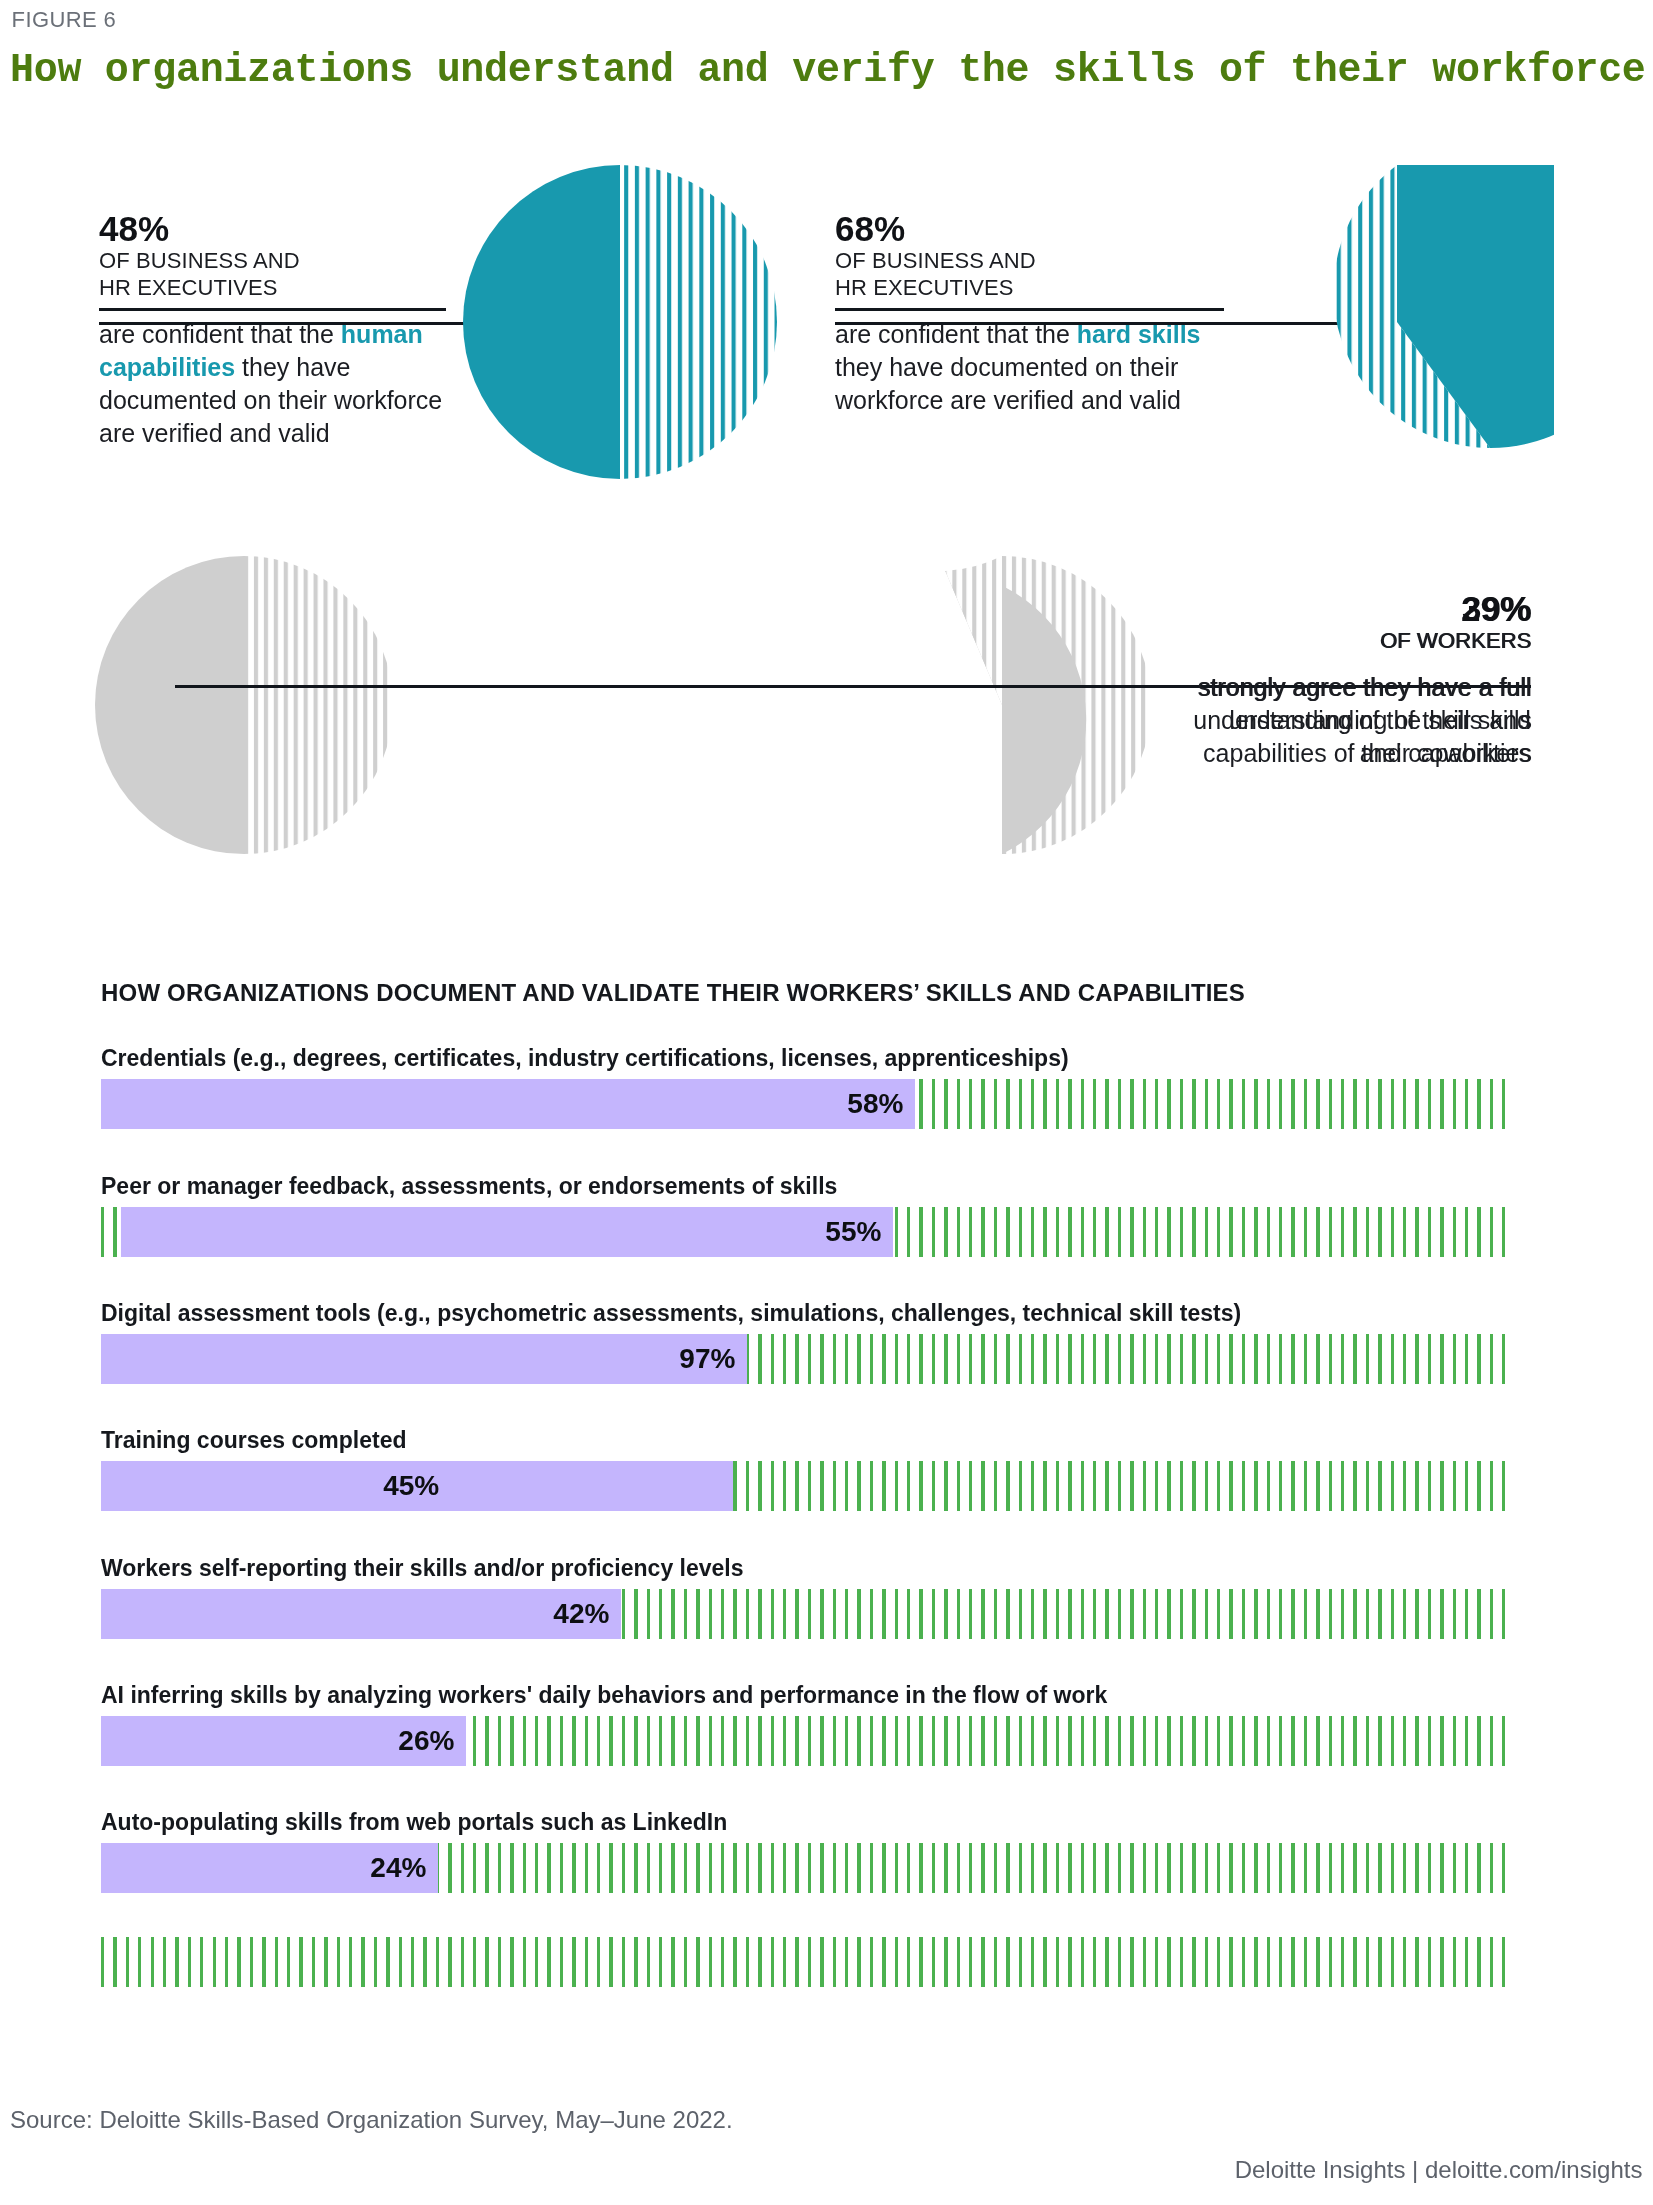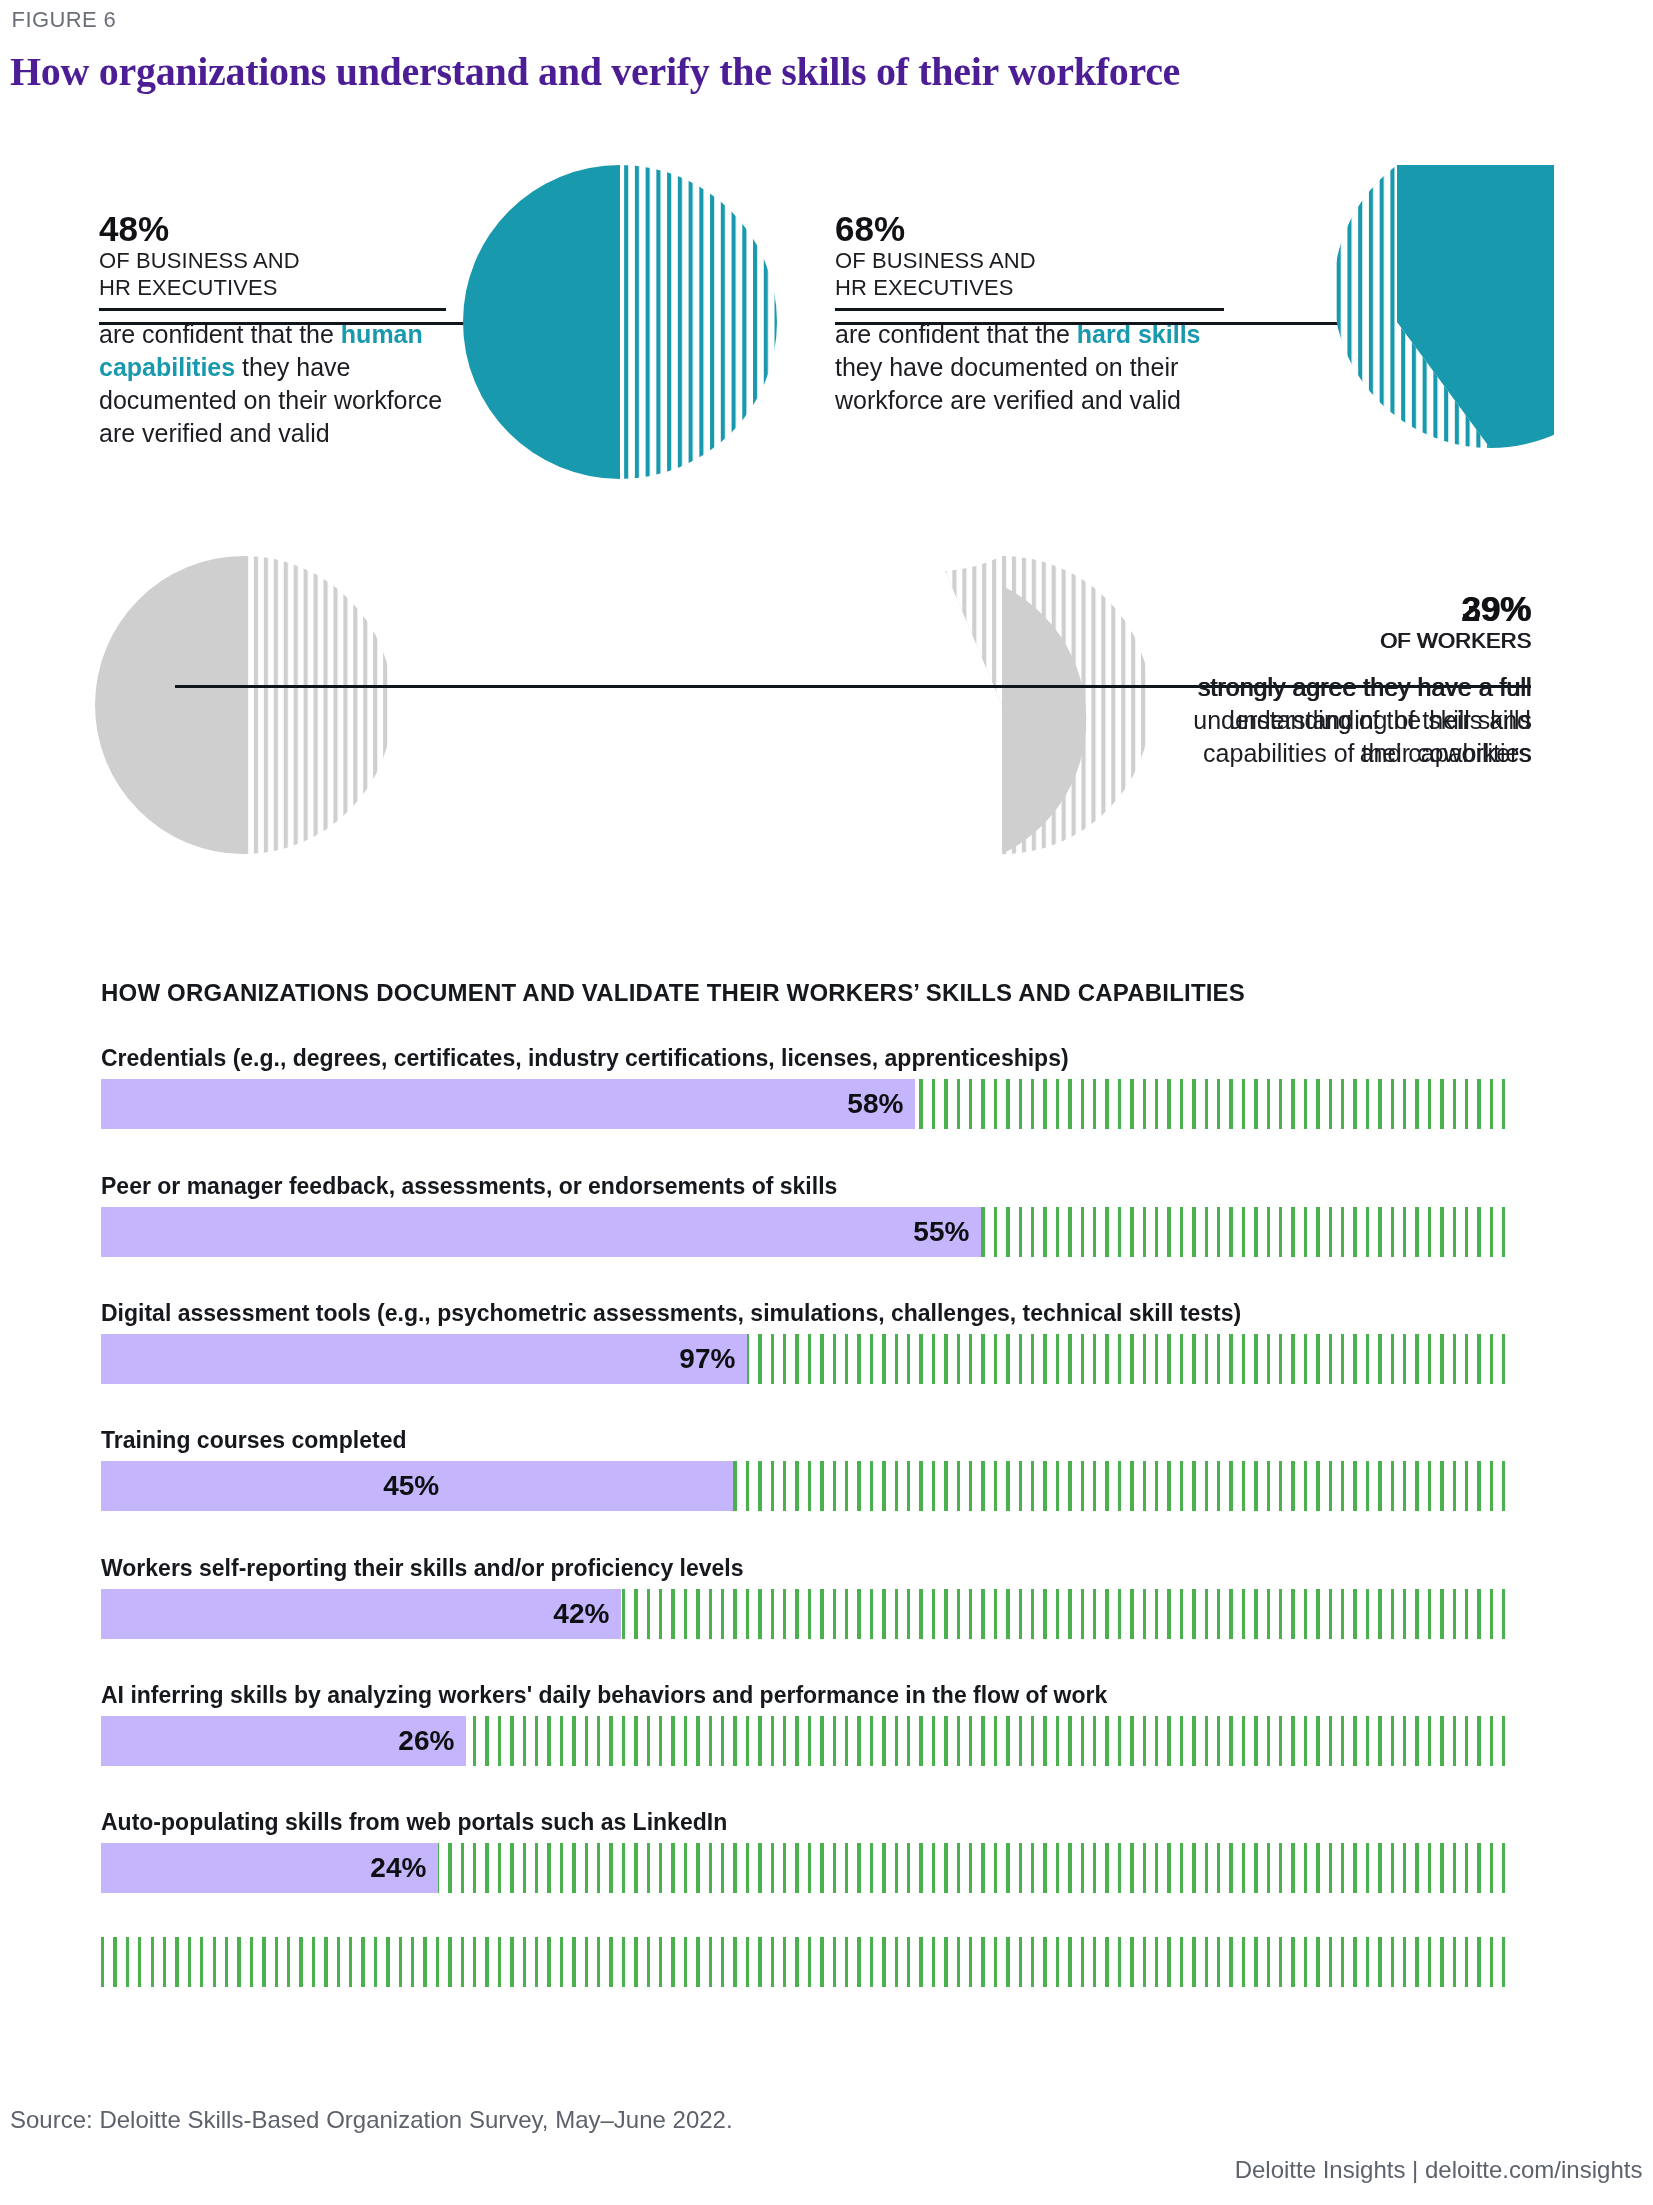--- a/index.html
+++ b/index.html
@@ -29,23 +29,23 @@
     color: #6b7078;
     font-family: "Liberation Sans", sans-serif;
   }
 
   .fig-title {
     position: absolute;
     left: 10px;
     top: 48px;
     font-size: 40px;
     font-weight: bold;
-    color: #4c1d95;
+    color: #4d7c0f;
     letter-spacing: -0.3px;
-    font-family: Liberation Serif, serif;
+    font-family: Liberation Mono, monospace;
   }
 
   
   .stat-block { position: absolute; }
 
   .stat-pct {
     font-size: 35px;
     font-weight: bold;
     color: #101216;
     line-height: 1.05;
@@ -281,21 +281,21 @@
           <div class="bar-ghost"></div>
           <div class="bar-fill" style="width: 814px;">
             <span class="bar-value">58%</span>
           </div>
         </div>
       </div>
       <div class="bar-row" style="top: 1173px;">
         <div class="bar-label">Peer or manager feedback, assessments, or endorsements of skills</div>
         <div class="bar-track">
           <div class="bar-ghost"></div>
-          <div class="bar-fill" style="width: 880px;">
+          <div class="bar-fill" style="width: 772px; margin-left: 20px;">
             <span class="bar-value">55%</span>
           </div>
         </div>
       </div>
       <div class="bar-row" style="top: 1300px;">
         <div class="bar-label">Digital assessment tools (e.g., psychometric assessments, simulations, challenges, technical skill tests)</div>
         <div class="bar-track">
           <div class="bar-ghost"></div>
           <div class="bar-fill" style="width: 646px;">
             <span class="bar-value">97%</span>

